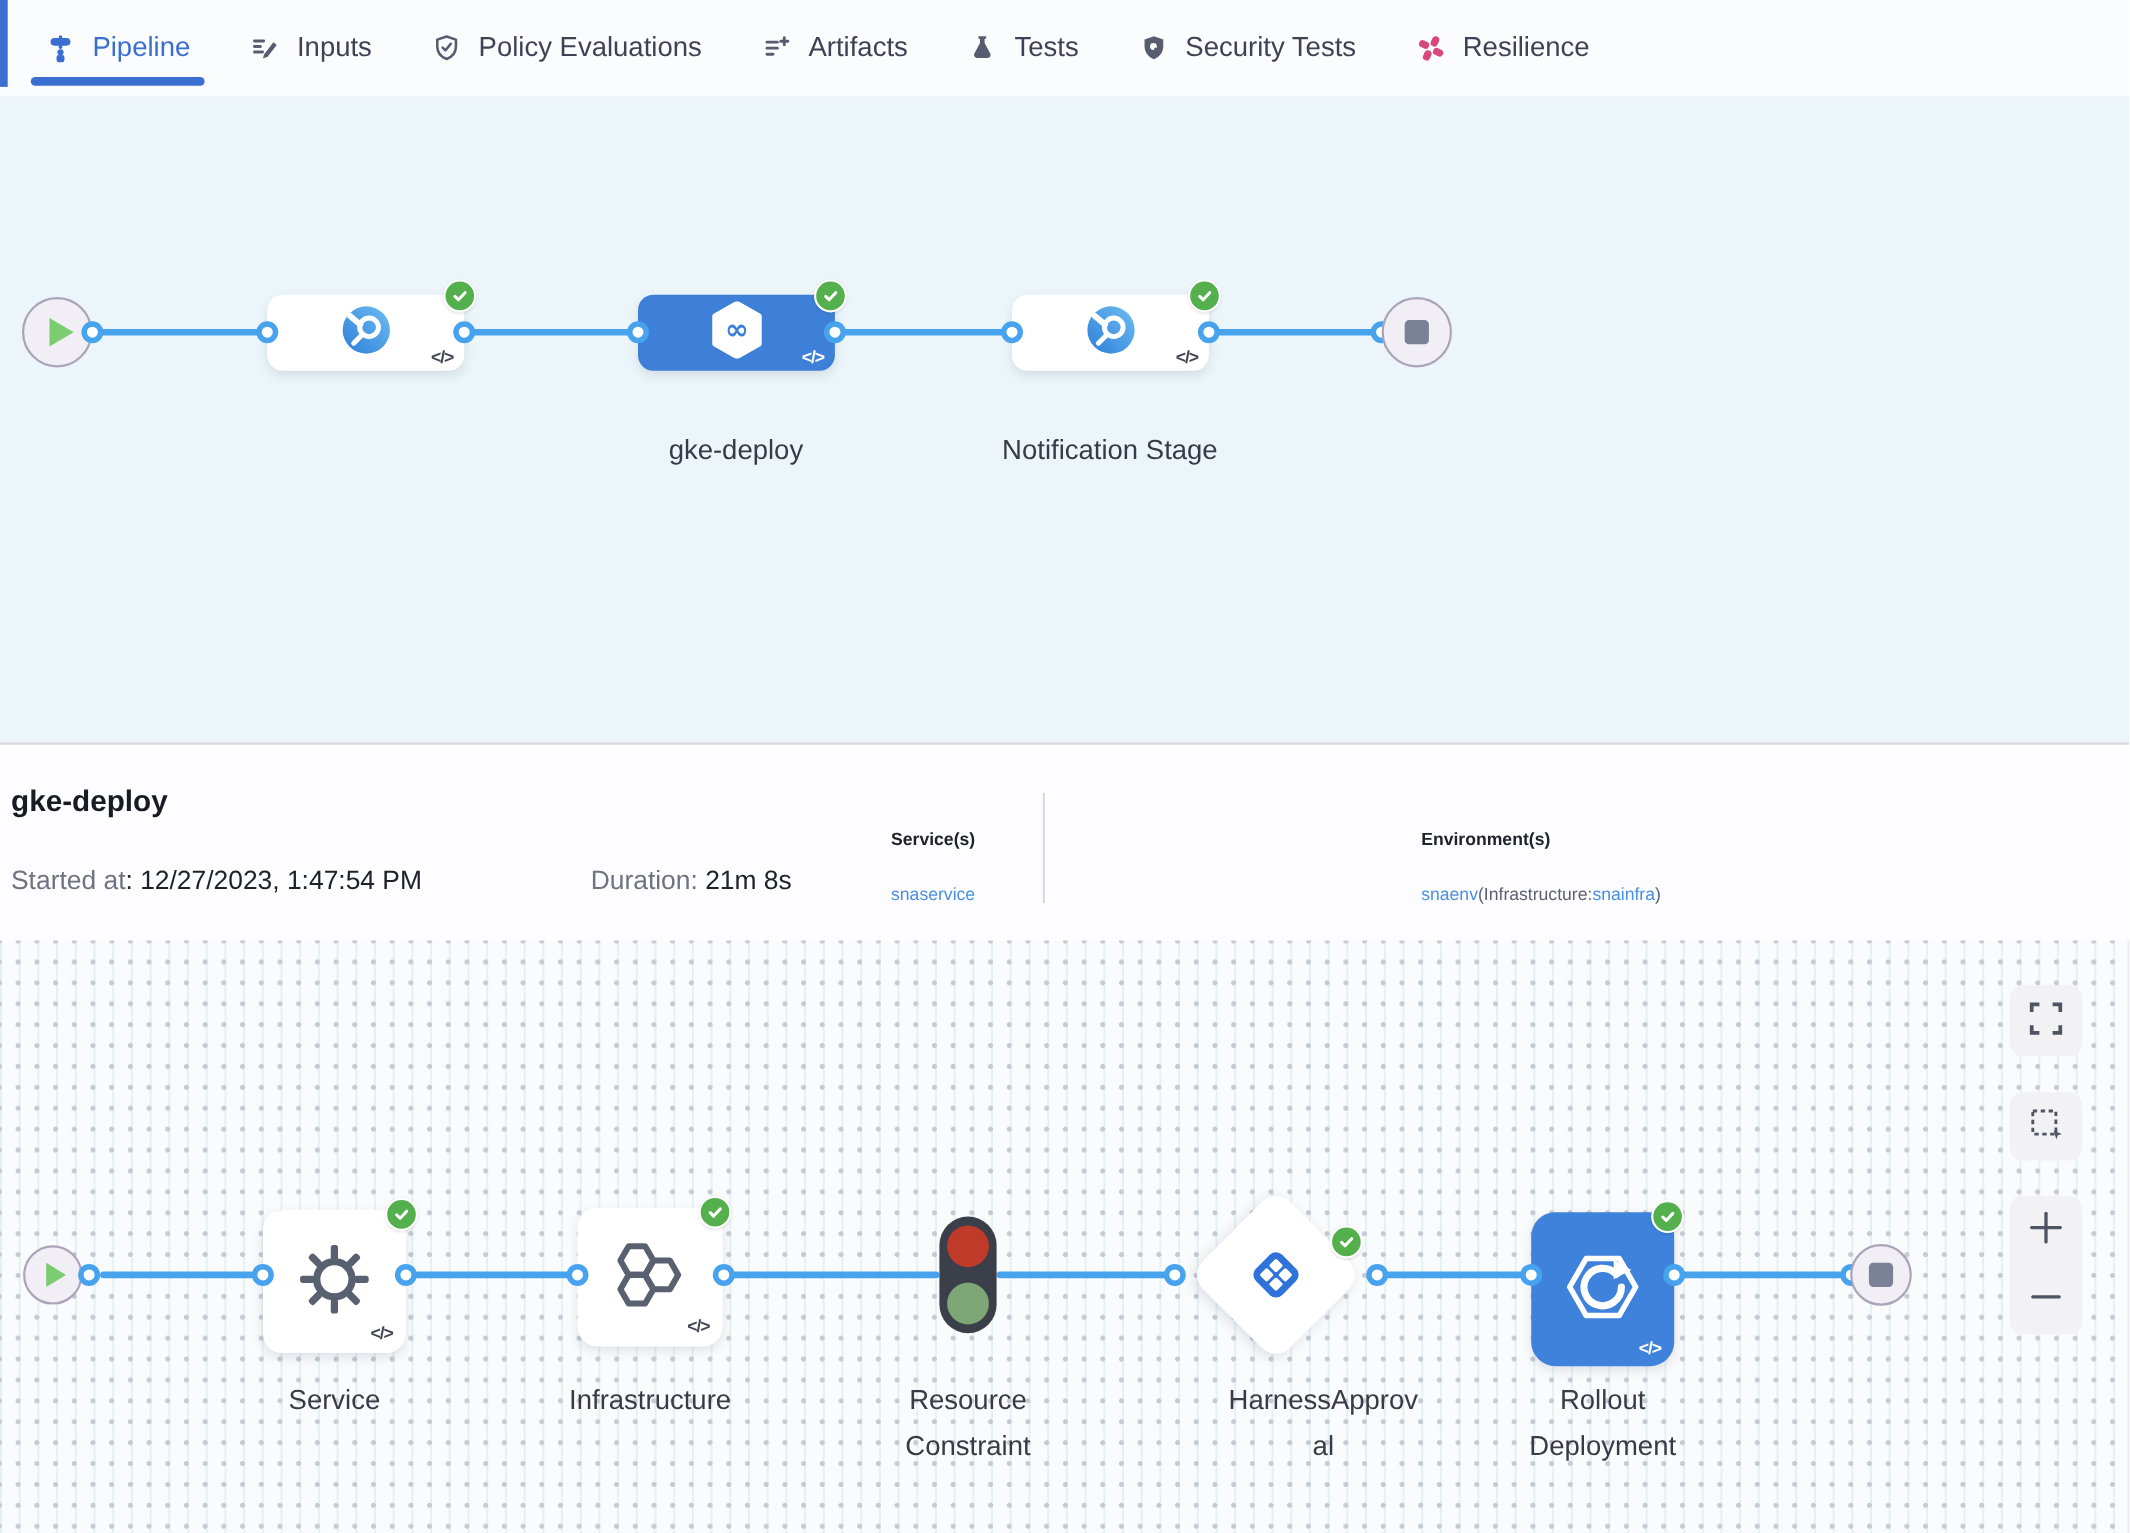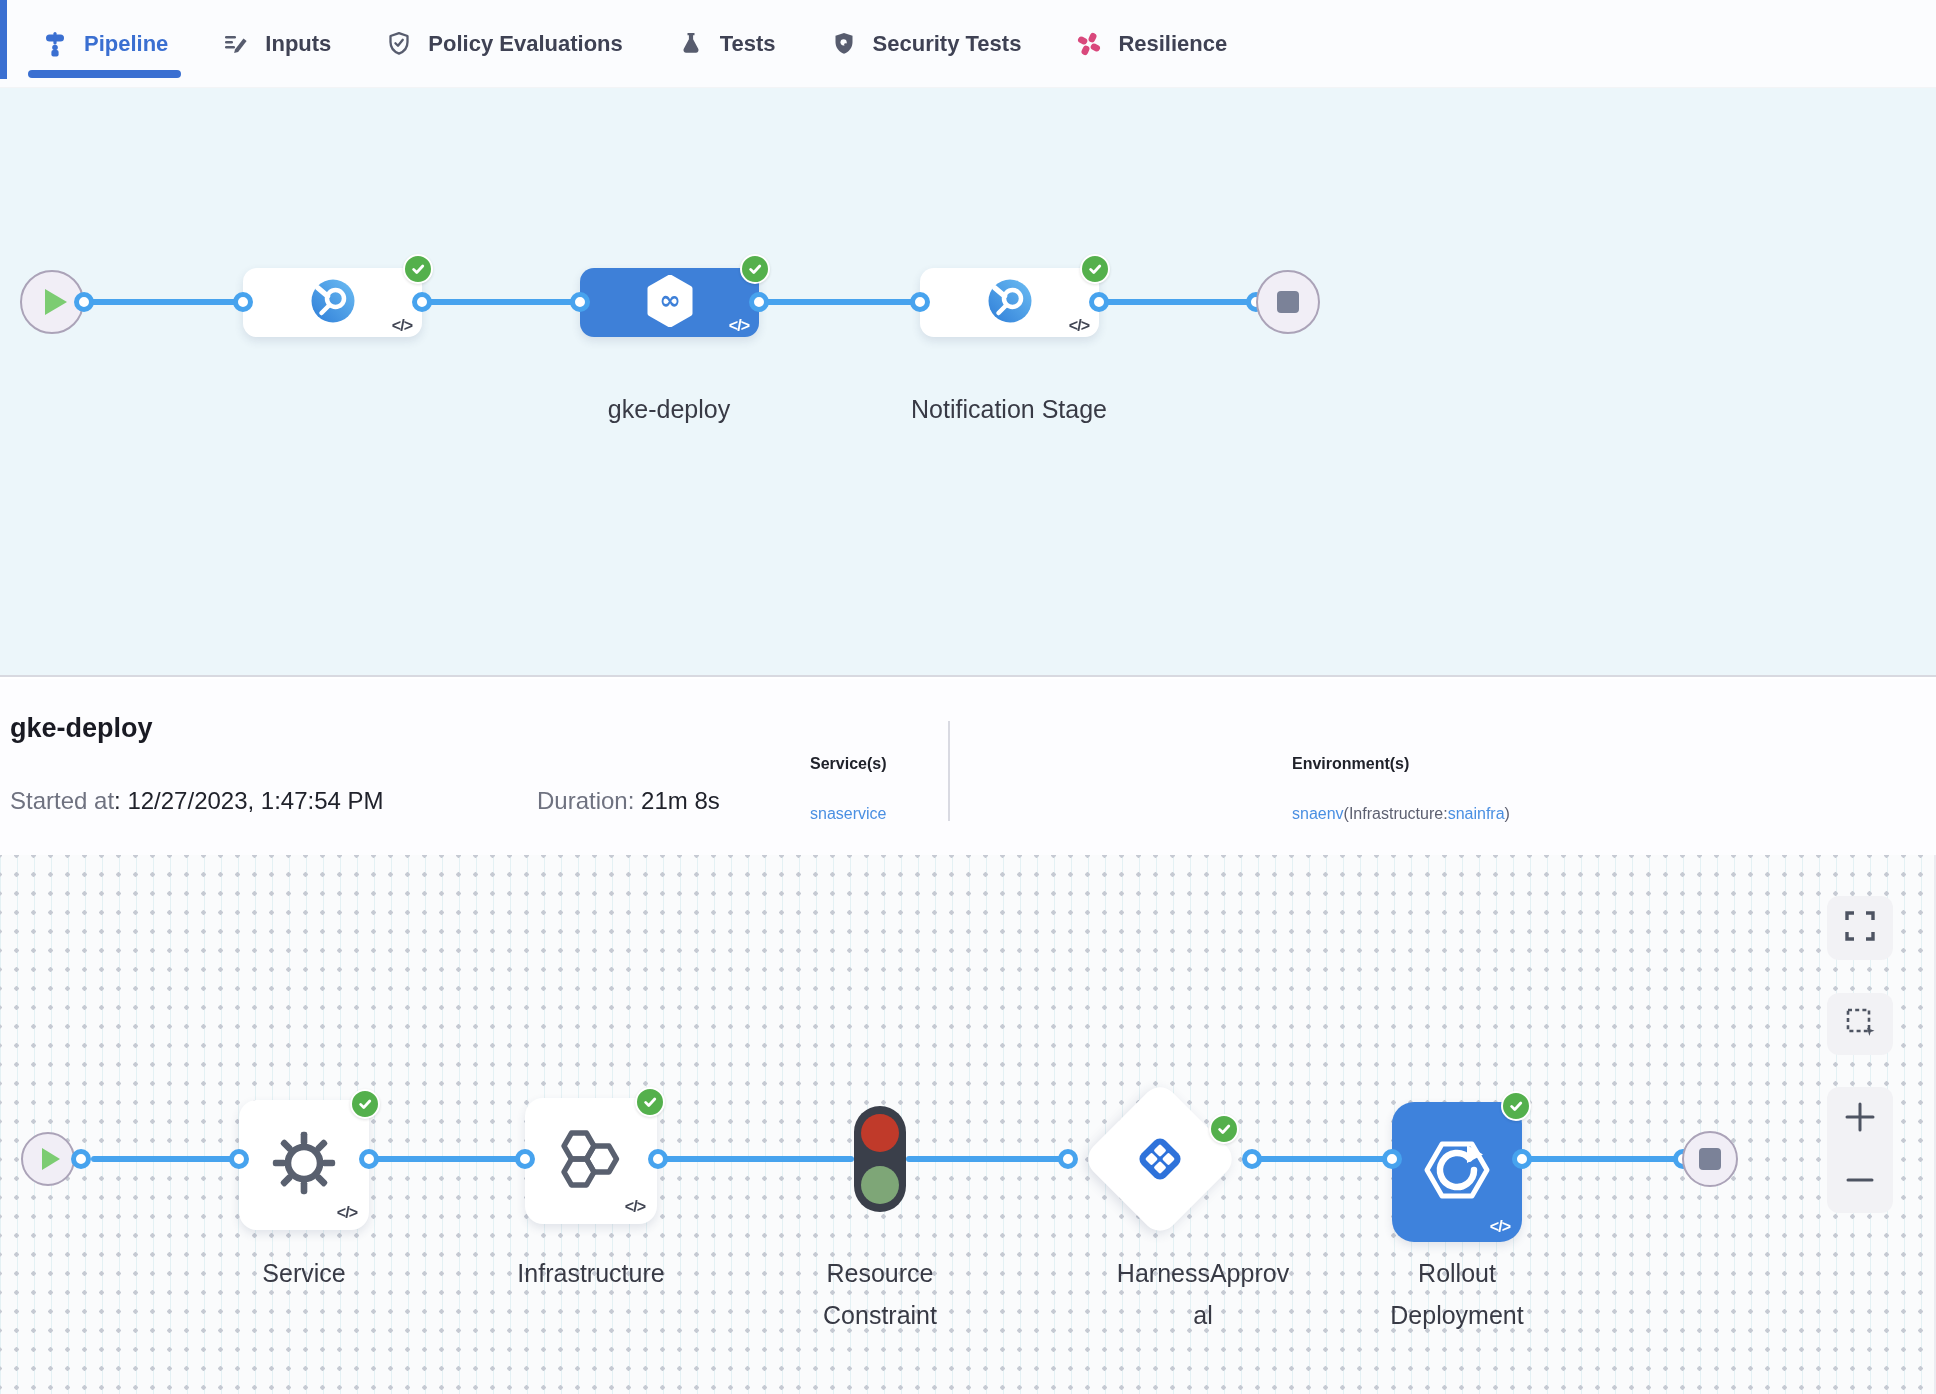--- a/index.html
+++ b/index.html
@@ -6,21 +6,21 @@
   html,body { width:1936px; height:1394px; }
   body { font-family:"Liberation Sans","DejaVu Sans",sans-serif; background:#fff; }
   #app { position:relative; width:1936px; height:1394px; overflow:hidden; background:#fff; }
 
   
   .tabbar { position:absolute; left:0; top:0; width:1936px; height:88px;
             background:#fbfcfe; display:flex; align-items:center; padding-left:14px;
             border-bottom:1px solid rgba(0,0,0,0.03); }
   .edge-strip { position:absolute; left:0; top:0; width:7px; height:79px; background:#3a6fd1; }
   .tab { position:relative; height:100%; display:flex; align-items:center; gap:15px;
-         padding:0 27px; font-size:22px; font-weight:700; color:#3f4254; cursor:pointer; }
+         padding:0 27px; font-size:25px; font-weight:400; color:#3f4254; cursor:pointer; }
   .tab .ticon { display:flex; align-items:center; }
   .tab.active { color:#3a6fd1; }
   .tab.active::after { content:""; position:absolute; left:14px; right:14px; bottom:9px;
                        height:8px; border-radius:4px; background:#3a6fd1; }
 
   
   .canvas-top { position:absolute; left:0; top:88px; width:1936px; height:589px;
                 background:#ecf6fa; border-bottom:2px solid #d8d9e0; cursor:grab; }
   .canvas-bottom { position:absolute; left:0; top:855px; width:1936px; height:539px;
                    background-color:#fafbfc; cursor:grab;
@@ -133,20 +133,34 @@
     <div class="tab">
       <span class="ticon">
         <svg width="28" height="28" viewBox="0 0 28 28" fill="none" stroke="#575c6e" stroke-width="2.3" stroke-linecap="round" stroke-linejoin="round">
           <path d="M14 3.2 L22.5 6 V12 C22.5 17.5 19 21.7 14 23.6 C9 21.7 5.5 17.5 5.5 12 V6 Z"></path>
           <path d="M10.4 13.2 L13 15.8 L17.8 9.8"></path>
         </svg>
       </span>
       <span>Policy Evaluations</span>
     </div>
 
+    <div class="tab">
+      <span class="ticon">
+        <svg width="28" height="28" viewBox="0 0 28 28">
+          <g fill="#575c6e">
+            <rect x="4" y="7" width="12" height="2.6" rx="1.3"></rect>
+            <rect x="4" y="12.5" width="12" height="2.6" rx="1.3"></rect>
+            <rect x="4" y="18" width="8" height="2.6" rx="1.3"></rect>
+            <rect x="19.7" y="3" width="2.6" height="9" rx="1.3"></rect>
+            <rect x="16.5" y="6.2" width="9" height="2.6" rx="1.3"></rect>
+          </g>
+        </svg>
+      </span>
+      <span>Artifacts</span>
+    </div>
 
     <div class="tab">
       <span class="ticon">
         <svg width="28" height="28" viewBox="0 0 28 28">
           <path d="M10.5 3 h7 v2.2 h-1.4 v4 l5.1 9.5 a2.7 2.7 0 0 1 -2.4 4 h-9.6 a2.7 2.7 0 0 1 -2.4 -4 l5.1 -9.5 v-4 h-1.4 Z" fill="#575c6e"></path>
         </svg>
       </span>
       <span>Tests</span>
     </div>
 

